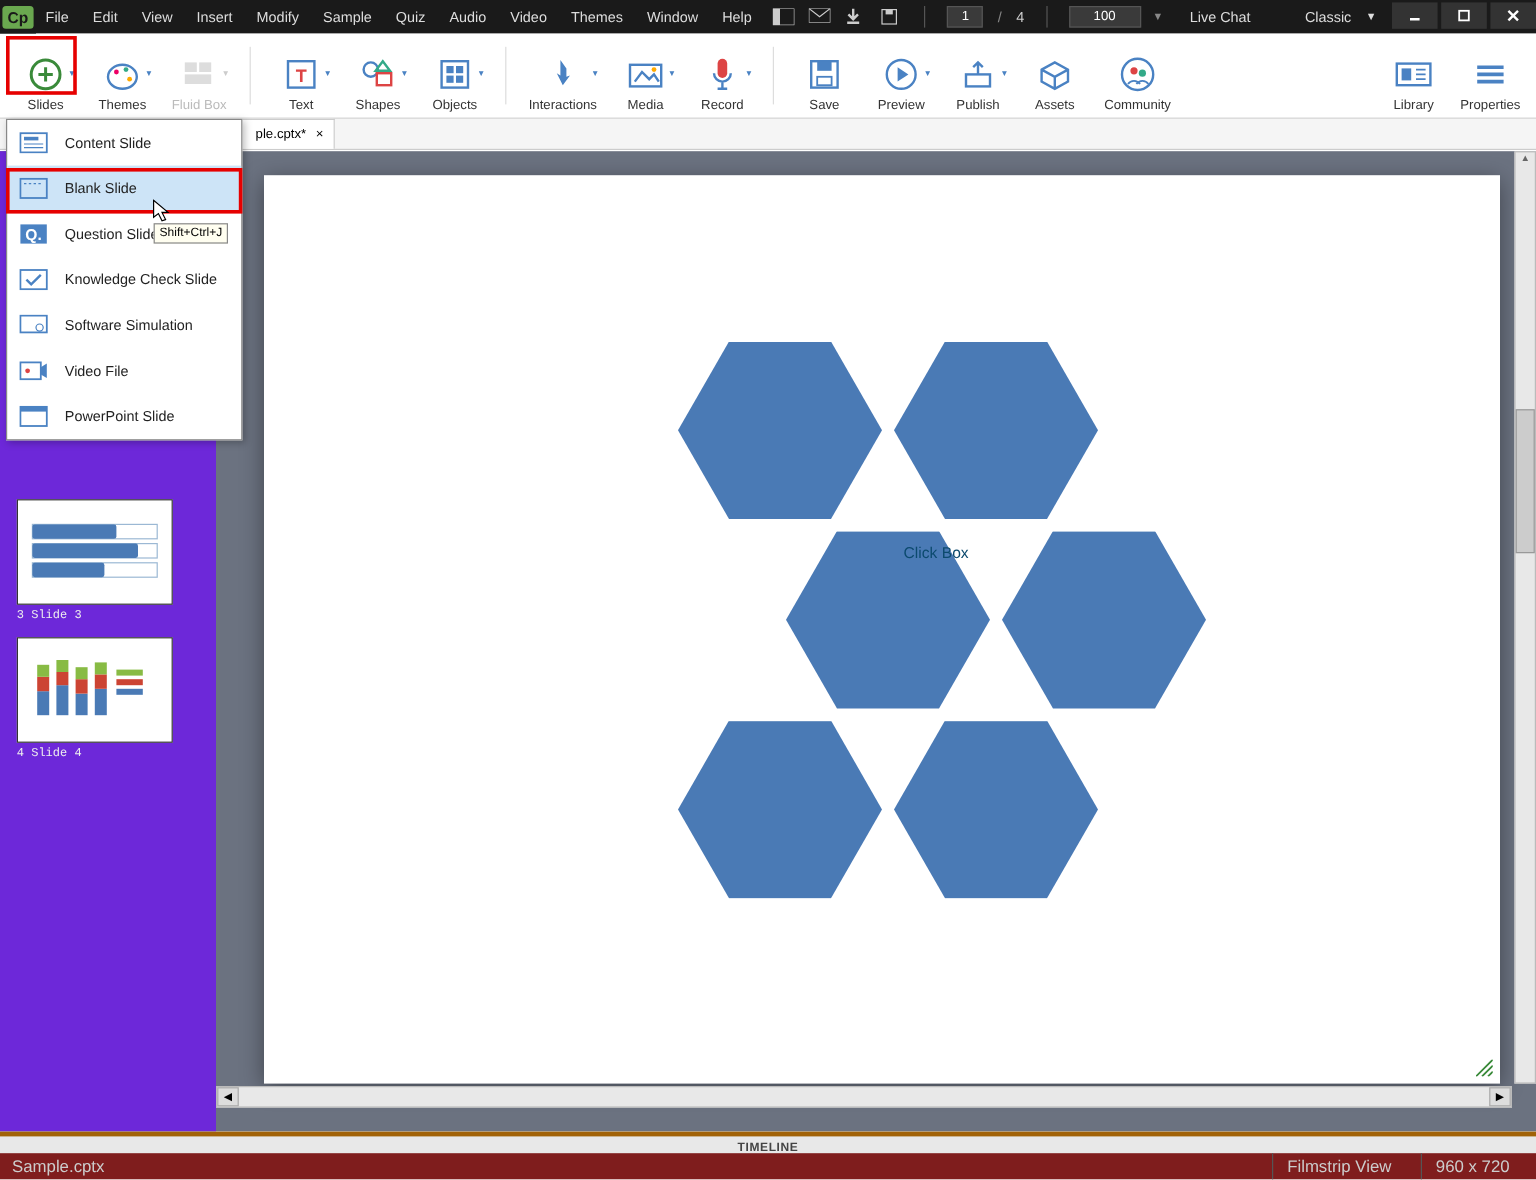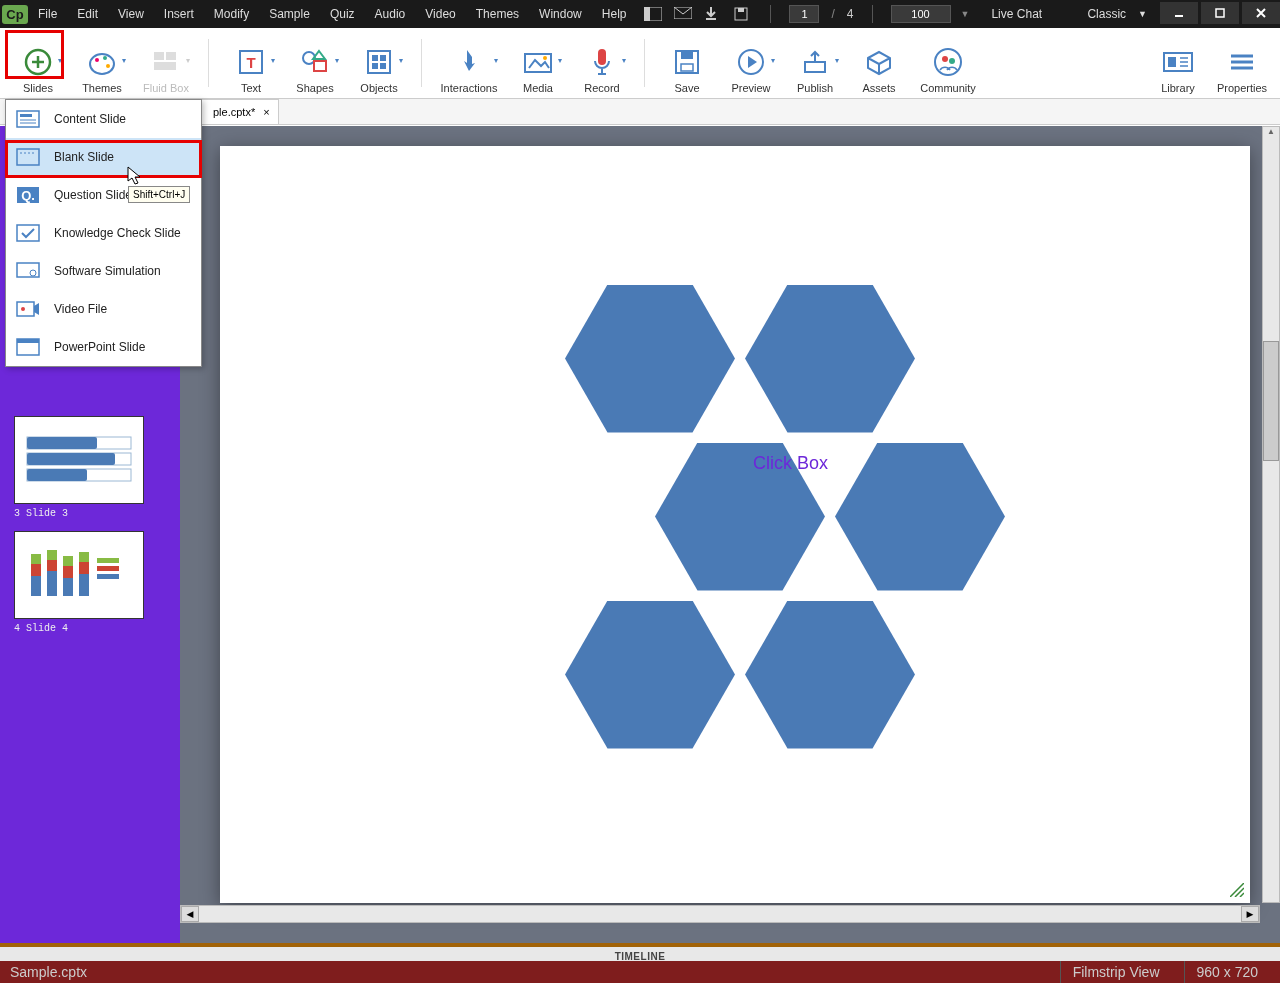--- a/index.html
+++ b/index.html
@@ -41,21 +41,21 @@
 
 .canvas-area { flex: 1; position: relative; overflow: hidden; }
 .canvas-scroll { position: absolute; top: 20px; left: 40px; right: 30px; bottom: 40px; background: #fff; box-shadow: 0 4px 18px rgba(0,0,0,0.4); display: flex; align-items: center; justify-content: center; }
 .hscroll { position: absolute; bottom: 20px; left: 0; right: 20px; height: 18px; background: #e8e8e8; border: 1px solid #bbb; }
 .hscroll .btn { width: 18px; height: 16px; background: #ddd; border: 1px solid #aaa; position: absolute; top: 0; display: flex; align-items: center; justify-content: center; font-size: 9px; }
 .vscroll { position: absolute; top: 0; right: 0; bottom: 40px; width: 18px; background: #e8e8e8; border: 1px solid #bbb; }
 .vscroll-thumb { width: 16px; height: 120px; background: #ccc; border: 1px solid #999; margin: 200px 0 0 0; }
 
 .hexgrid { position: relative; width: 400px; height: 480px; }
 .hex { position: absolute; width: 170px; height: 148px; background: #4a7ab5; clip-path: polygon(25% 0, 75% 0, 100% 50%, 75% 100%, 25% 100%, 0 50%); }
-.clickbox { position: absolute; font-size: 18px; color: #6d28d9; font-weight: 500; }
+.clickbox { position: absolute; font-size: 13px; color: #0c4a6e; font-weight: 500; }
 .resize-handle { position: absolute; right: 6px; bottom: 6px; width: 14px; height: 14px; }
 
 .timeline-bar { position: absolute; bottom: 20px; left: 0; right: 0; height: 20px; background: #e8e8e8; border-top: 4px solid #a16207; text-align: center; font-size: 10px; font-weight: bold; line-height: 20px; color: #444; letter-spacing: 0.5px; }
 
 .statusbar { position: absolute; bottom: 0; left: 0; right: 0; height: 22px; background: #7f1d1d; color: #ccc; display: flex; align-items: center; font-size: 14px; padding: 0 10px; }
 .statusbar .spacer { flex: 1; }
 .statusbar .cell { border-left: 1px solid #555; padding: 0 12px; height: 22px; display: flex; align-items: center; margin-left: 12px; }
 
 .slides-menu { position: absolute; top: 99px; left: 5px; width: 197px; background: #fff; border: 1px solid #888; box-shadow: 2px 2px 6px rgba(0,0,0,0.25); z-index: 60; }
 .menu-item { height: 38px; display: flex; align-items: center; padding: 2px 10px; gap: 14px; cursor: pointer; font-size: 12px; color: #222; }

